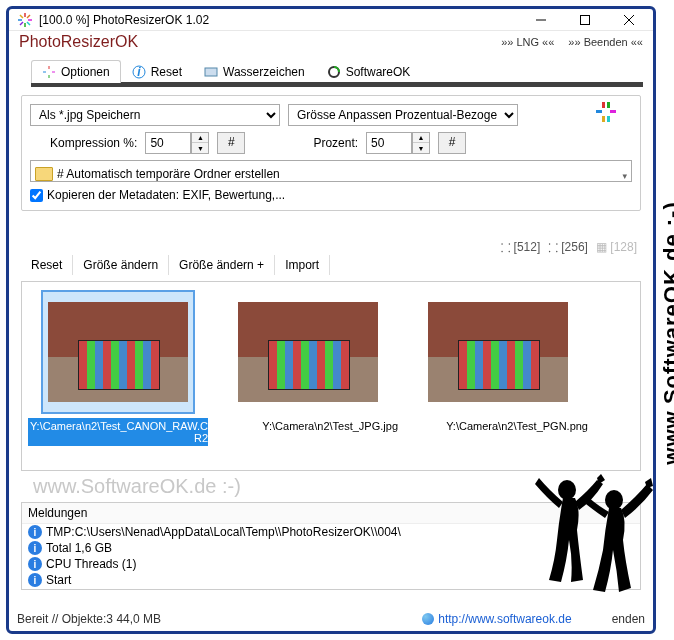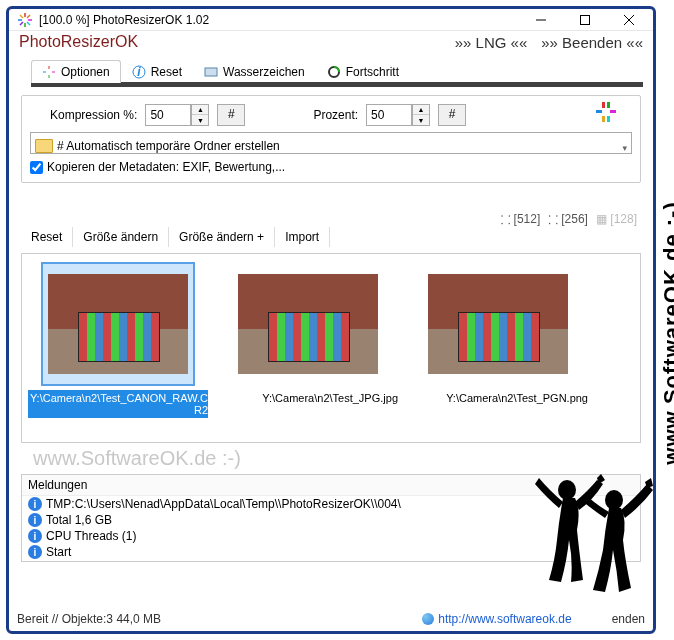--- a/index.html
+++ b/index.html
@@ -7,21 +7,21 @@
 .frame { border: 3px solid #1a3a8a; border-radius: 6px; width: 650px; height: 628px; margin: 6px 0 0 6px; background: #fff; position: relative; }
 .titlebar { display: flex; align-items: center; height: 22px; padding: 0 2px 0 8px; border-bottom: 1px solid #e8e8e8; }
 .app-icon { width: 16px; height: 16px; display: inline-flex; align-items: center; justify-content: center; margin-right: 6px; }
 .app-icon svg { width: 16px; height: 16px; }
 .title-text { flex: 1; font-size: 12px; color: #000; }
 .win-btns { display: flex; }
 .win-btn { width: 44px; height: 28px; display: flex; align-items: center; justify-content: center; cursor: pointer; color: #000; }
 .menubar { display: flex; height: 22px; padding: 0 10px; align-items: center; }
 .menubar .left { font-size: 16px; color: #7f1d1d; }
 .menubar .right { margin-left: auto; display: flex; gap: 14px; }
-.menubar .right span { font-size: 15px; color: #333; cursor: pointer; }
+.menubar .right span { font-size: 11px; color: #333; cursor: pointer; }
 .tabs { display: flex; margin: 6px 10px 0 22px; border-bottom: 5px solid #404040; position: relative; }
 .tab { display: flex; align-items: center; gap: 5px; padding: 4px 10px; border: 1px solid transparent; border-bottom: none; cursor: pointer; position: relative; top: 1px; }
 .tab.active { border-color: #ccc; background: #fff; border-radius: 3px 3px 0 0; }
 .tab-icon { width: 14px; height: 14px; display: inline-flex; align-items: center; justify-content: center; }
 .options-panel { margin: 8px 12px; border: 1px solid #ccc; padding: 8px; border-radius: 2px; }
 .row { display: flex; align-items: center; gap: 8px; margin-bottom: 6px; }
 select, input[type=text] { border: 1px solid #aaa; padding: 2px 4px; background: #fff; height: 22px; }
 .sel-wide1 { width: 250px; }
 .sel-wide2 { width: 230px; }
 .spin-wrap { display: flex; }
@@ -140,36 +140,40 @@
         </span>
       <span>Wasserzeichen</span>
     </div>
     <div class="tab">
       <span class="tab-icon">
           <svg viewBox="0 0 14 14">
             <circle cx="7" cy="7" r="5" fill="none" stroke="#333" stroke-width="2"></circle>
             <path d="M7 2 A5 5 0 0 1 12 7" fill="none" stroke="#2a2" stroke-width="2"></path>
           </svg>
         </span>
-      <span>Fortschritt</span>
+      <span>SoftwareOK</span>
     </div>
   </div>
 
   <div class="options-panel" style="position:relative;">
     <span class="colorful-icon">
       <svg width="28" height="24" viewBox="0 0 28 24">
           <polygon points="14,2 16,8 22,8 17,12 19,18 14,14 9,18 11,12 6,8 12,8" fill="none"></polygon>
           <rect x="10" y="2" width="3" height="6" fill="#d33"></rect>
           <rect x="15" y="2" width="3" height="6" fill="#2a2"></rect>
           <rect x="4" y="10" width="6" height="3" fill="#28d"></rect>
           <rect x="18" y="10" width="6" height="3" fill="#d2d"></rect>
           <rect x="10" y="16" width="3" height="6" fill="#da2"></rect>
           <rect x="15" y="16" width="3" height="6" fill="#2cc"></rect>
         </svg>
     </span>
+    <div class="row">
+      <select class="sel-wide1"><option>Als *.jpg Speichern</option></select>
+      <select class="sel-wide2"><option>Grösse Anpassen Prozentual-Bezoge</option></select>
+    </div>
     <div class="row">
       <span style="margin-left:20px">Kompression %:</span>
       <div class="spin-wrap">
         <input class="spin-input" type="text" value="50" style="">
         <div class="spin-btns">
             <div>▲</div>
             <div>▼</div>
           </div>
       </div>
       <div class="hash-btn">#</div>

